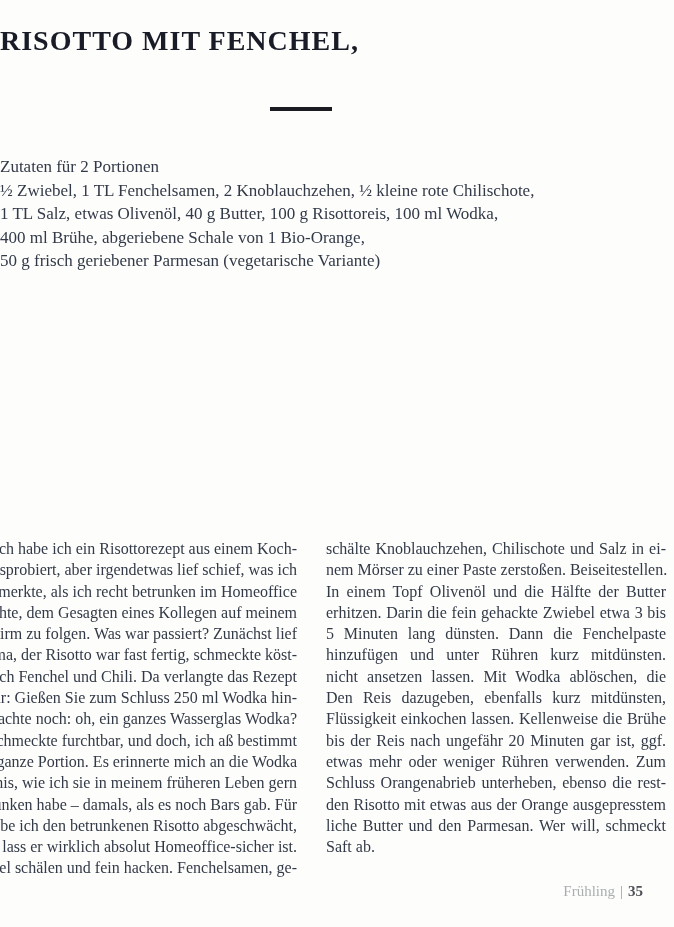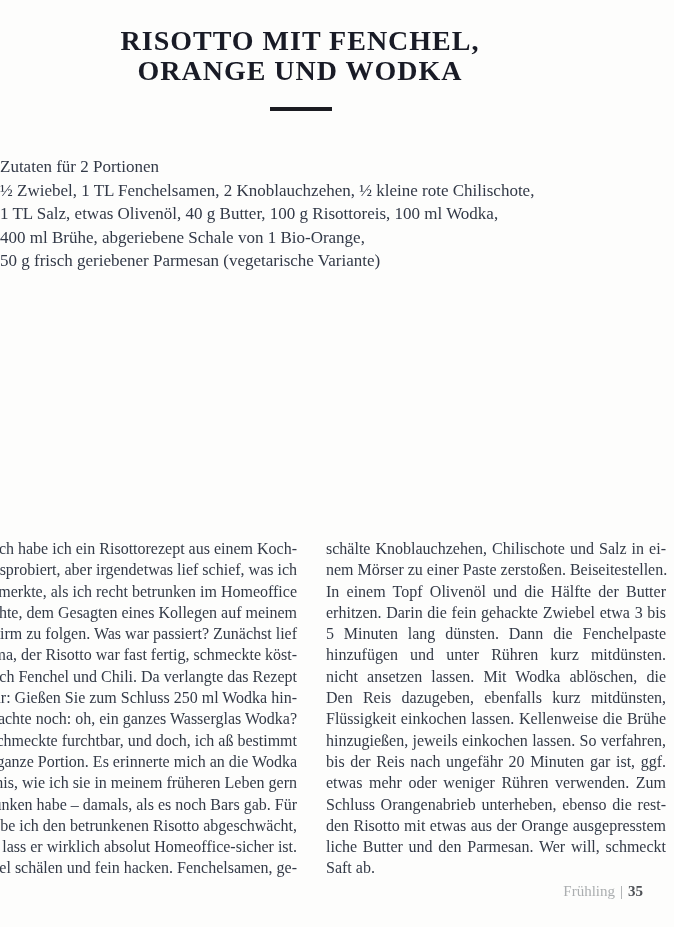--- a/index.html
+++ b/index.html
@@ -15,21 +15,21 @@
     overflow: hidden;
     font-family: "Liberation Serif", serif;
   }
 
   
   .title-block {
     position: absolute;
     left: 0;
     top: 26px;
     width: 600px;
-    text-align: center;
+    text-align: left;
     color: #191b26;
   }
   .title-line {
     font-size: 28px;
     line-height: 30px;
     font-weight: 700;
     letter-spacing: 1px;
   }
   .divider {
     position: absolute;
@@ -109,21 +109,20 @@
     font-weight: 700;
   }
 </style>
 </head>
 <body>
 
 <div id="page">
 
   <div class="title-block">
     <div class="title-line">RISOTTO MIT FENCHEL,</div>
-    <div class="title-line">ORANGE UND WODKA</div>
   </div>
 
   <div class="divider"></div>
 
   <div class="ingredients">
     <div>Zutaten für 2 Portionen</div>
     <div>
 
         <div>½ Zwiebel, 1 TL Fenchelsamen, 2 Knoblauchzehen, ½ kleine rote Chilischote,</div>
 
@@ -215,21 +214,20 @@
       <div class="bline">5 Minuten lang dünsten. Dann die Fenchelpaste</div>
 
       <div class="bline">hinzufügen und unter Rühren kurz mitdünsten.</div>
 
       <div class="bline">nicht ansetzen lassen. Mit Wodka ablöschen, die</div>
 
       <div class="bline">Den Reis dazugeben, ebenfalls kurz mitdünsten,</div>
 
       <div class="bline">Flüssigkeit einkochen lassen. Kellenweise die Brühe</div>
 
-      <div class="bline">hinzugießen, jeweils einkochen lassen. So verfahren,</div>
 
       <div class="bline">bis der Reis nach ungefähr 20 Minuten gar ist, ggf.</div>
 
       <div class="bline">etwas mehr oder weniger Rühren verwenden. Zum</div>
 
       <div class="bline">Schluss Orangenabrieb unterheben, ebenso die rest-</div>
 
       <div class="bline">den Risotto mit etwas aus der Orange ausgepresstem</div>
 
       <div class="bline">liche Butter und den Parmesan. Wer will, schmeckt</div>

